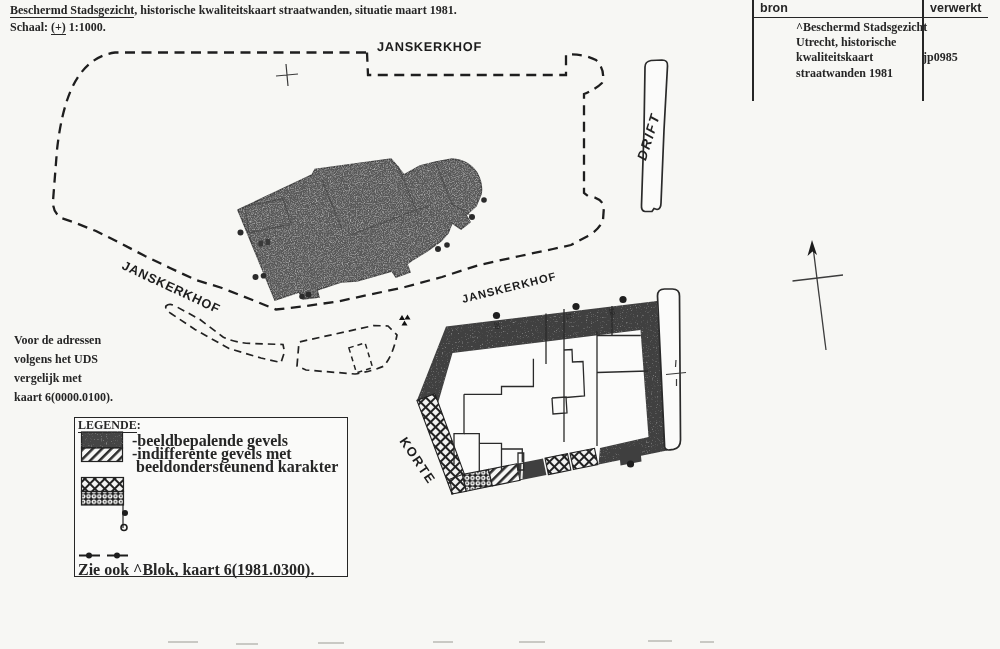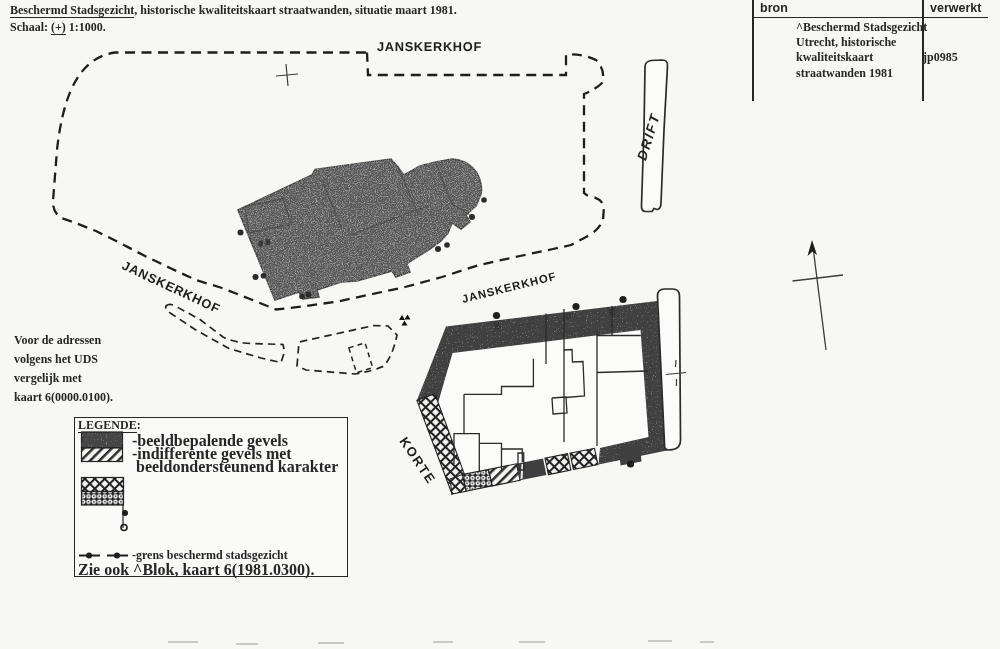--- a/index.html
+++ b/index.html
@@ -230,15 +230,14 @@
 
   <g stroke="#1d1d1d" stroke-width="2">
    <path d="M 4,137.5 L 25,137.5 M 32,137.5 L 53,137.5"></path>
   </g>
   <circle cx="14" cy="137.5" r="3" fill="#1d1d1d"></circle>
   <circle cx="42" cy="137.5" r="3" fill="#1d1d1d"></circle>
  </svg>
  <div class="abs mono" style="left:57px;top:15.5px;font-size:16px;line-height:13.4px;white-space:pre;">-beeldbepalende gevels
 -indifferente gevels met
  beeldondersteunend karakter</div>
- <div class="abs mono" style="left:57px;top:130px;font-size:12px;">-grens beschermd stadsgezicht</div>
  <div class="abs mono" style="left:3px;top:142.5px;font-size:16px;">Zie ook ^Blok, kaart 6(1981.0300).</div>
 </div>
 
 </body></html>

